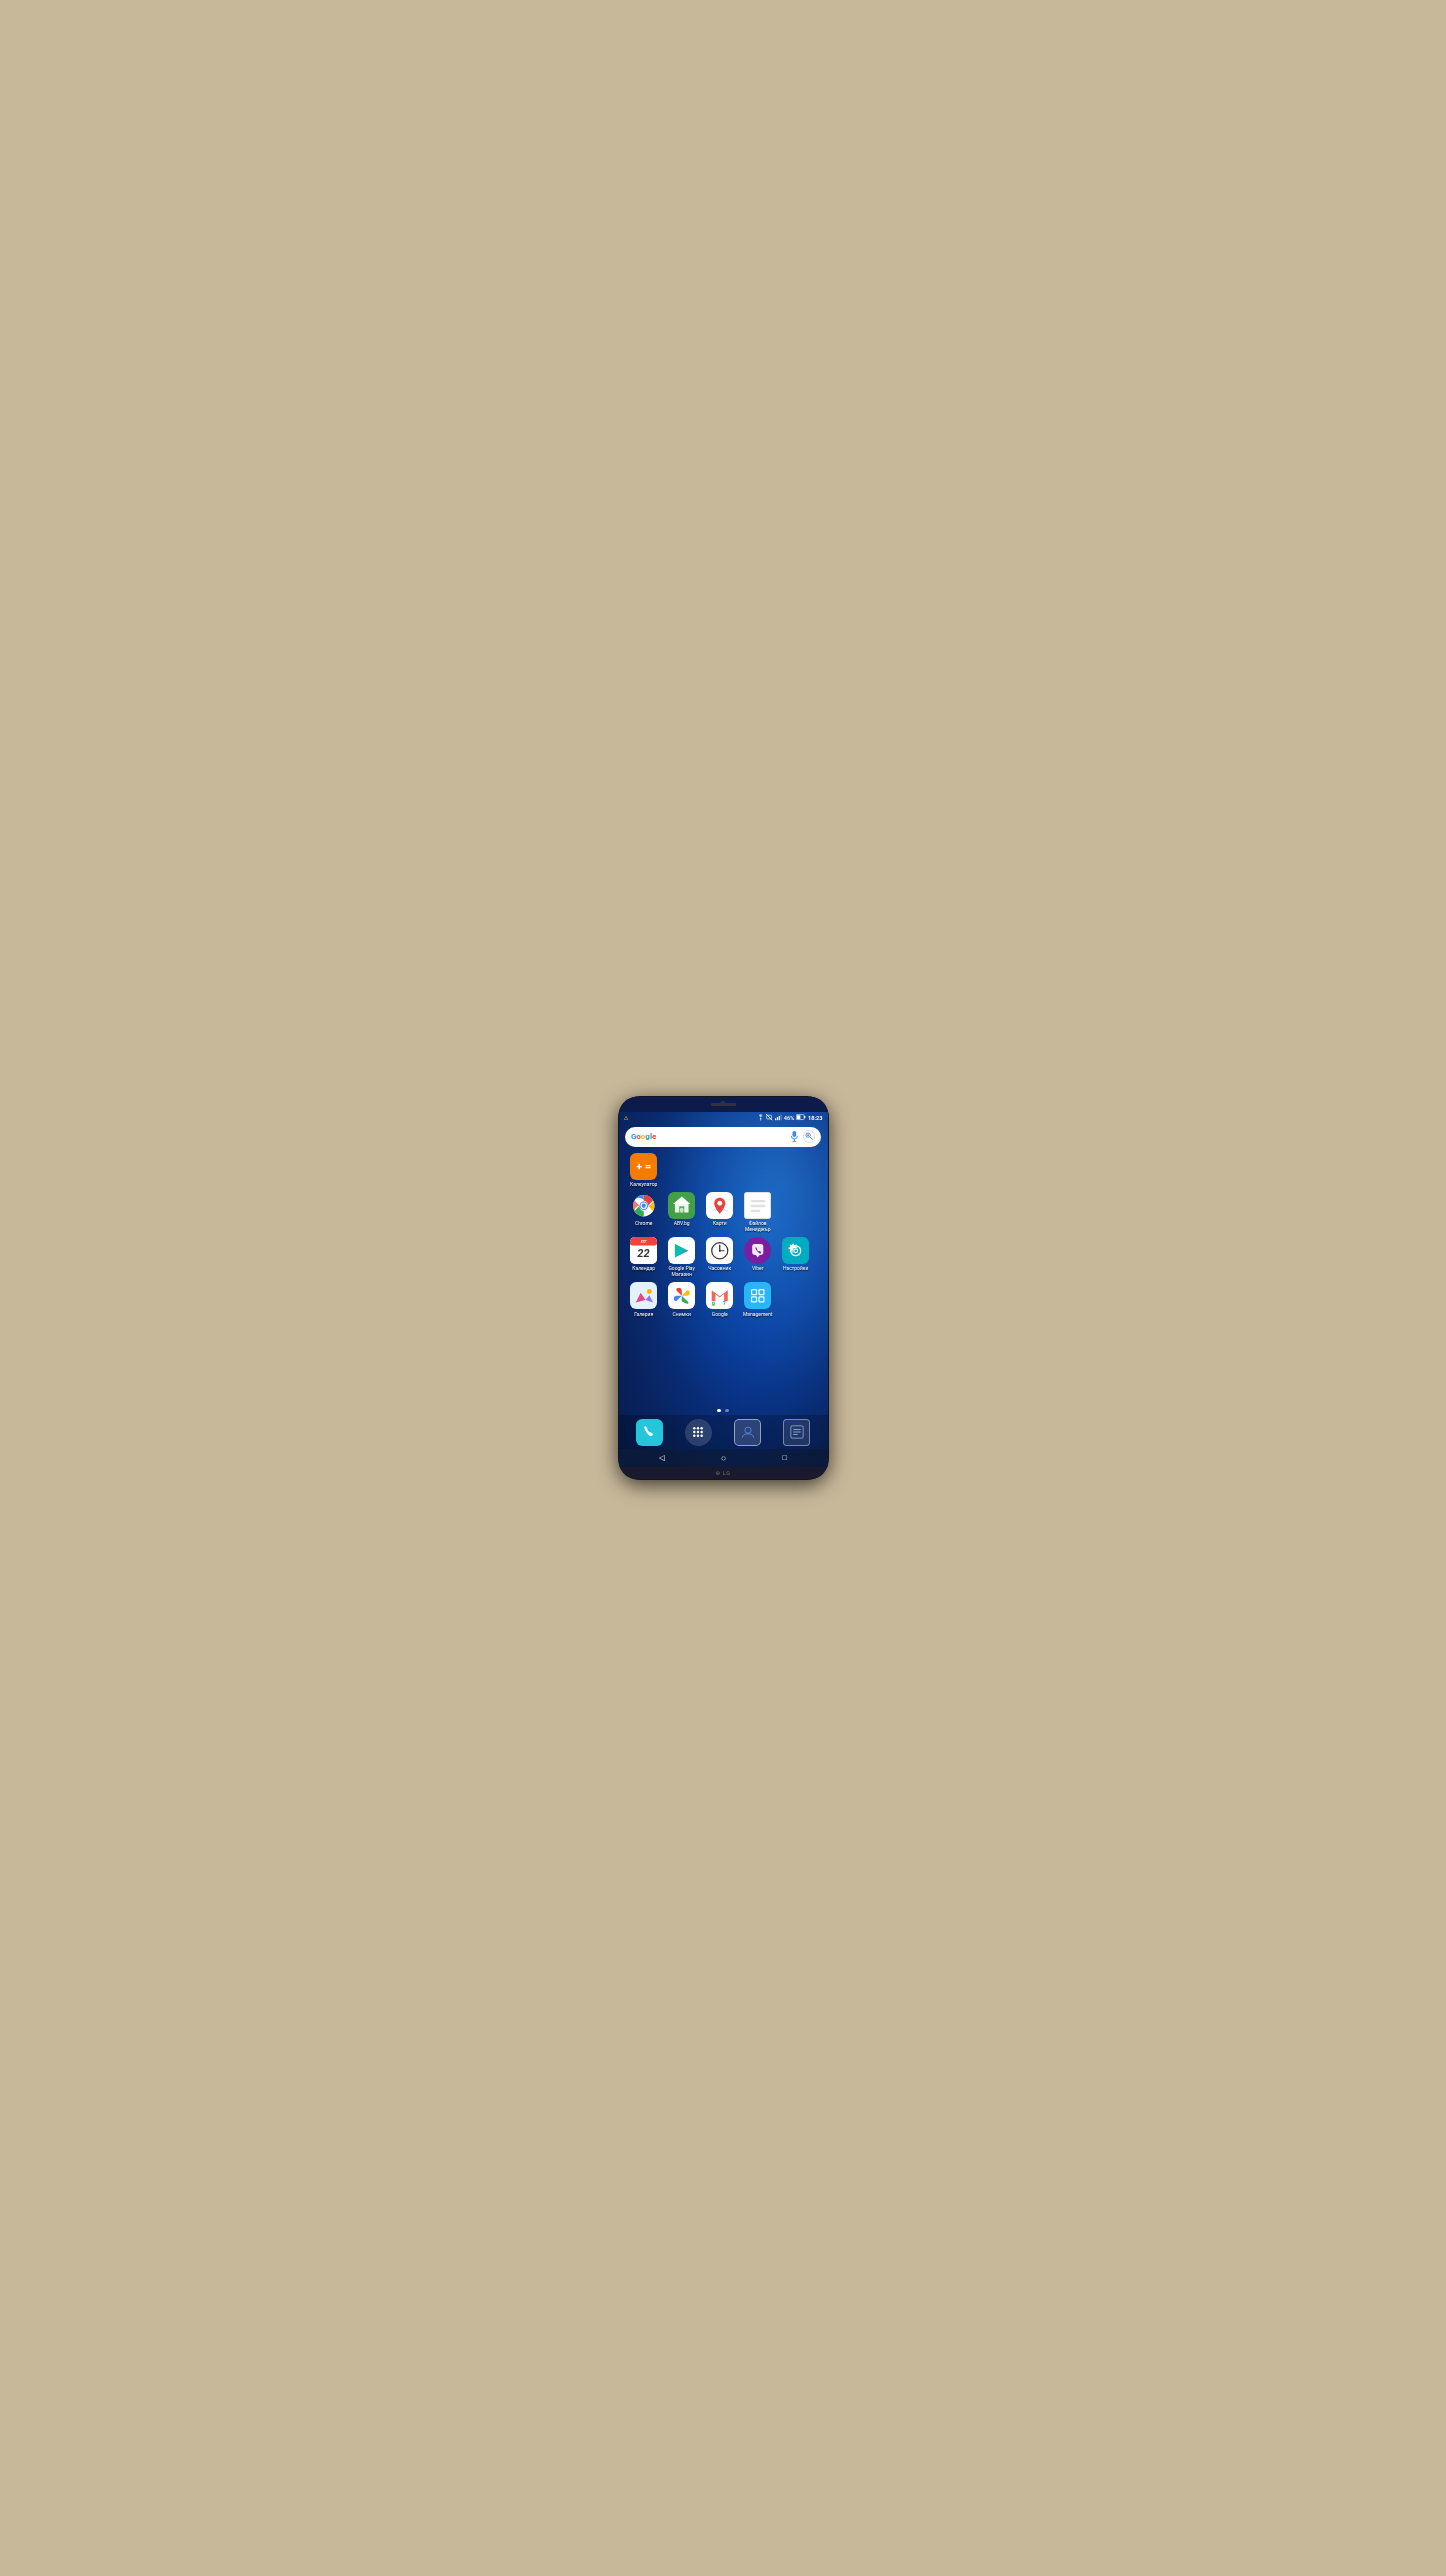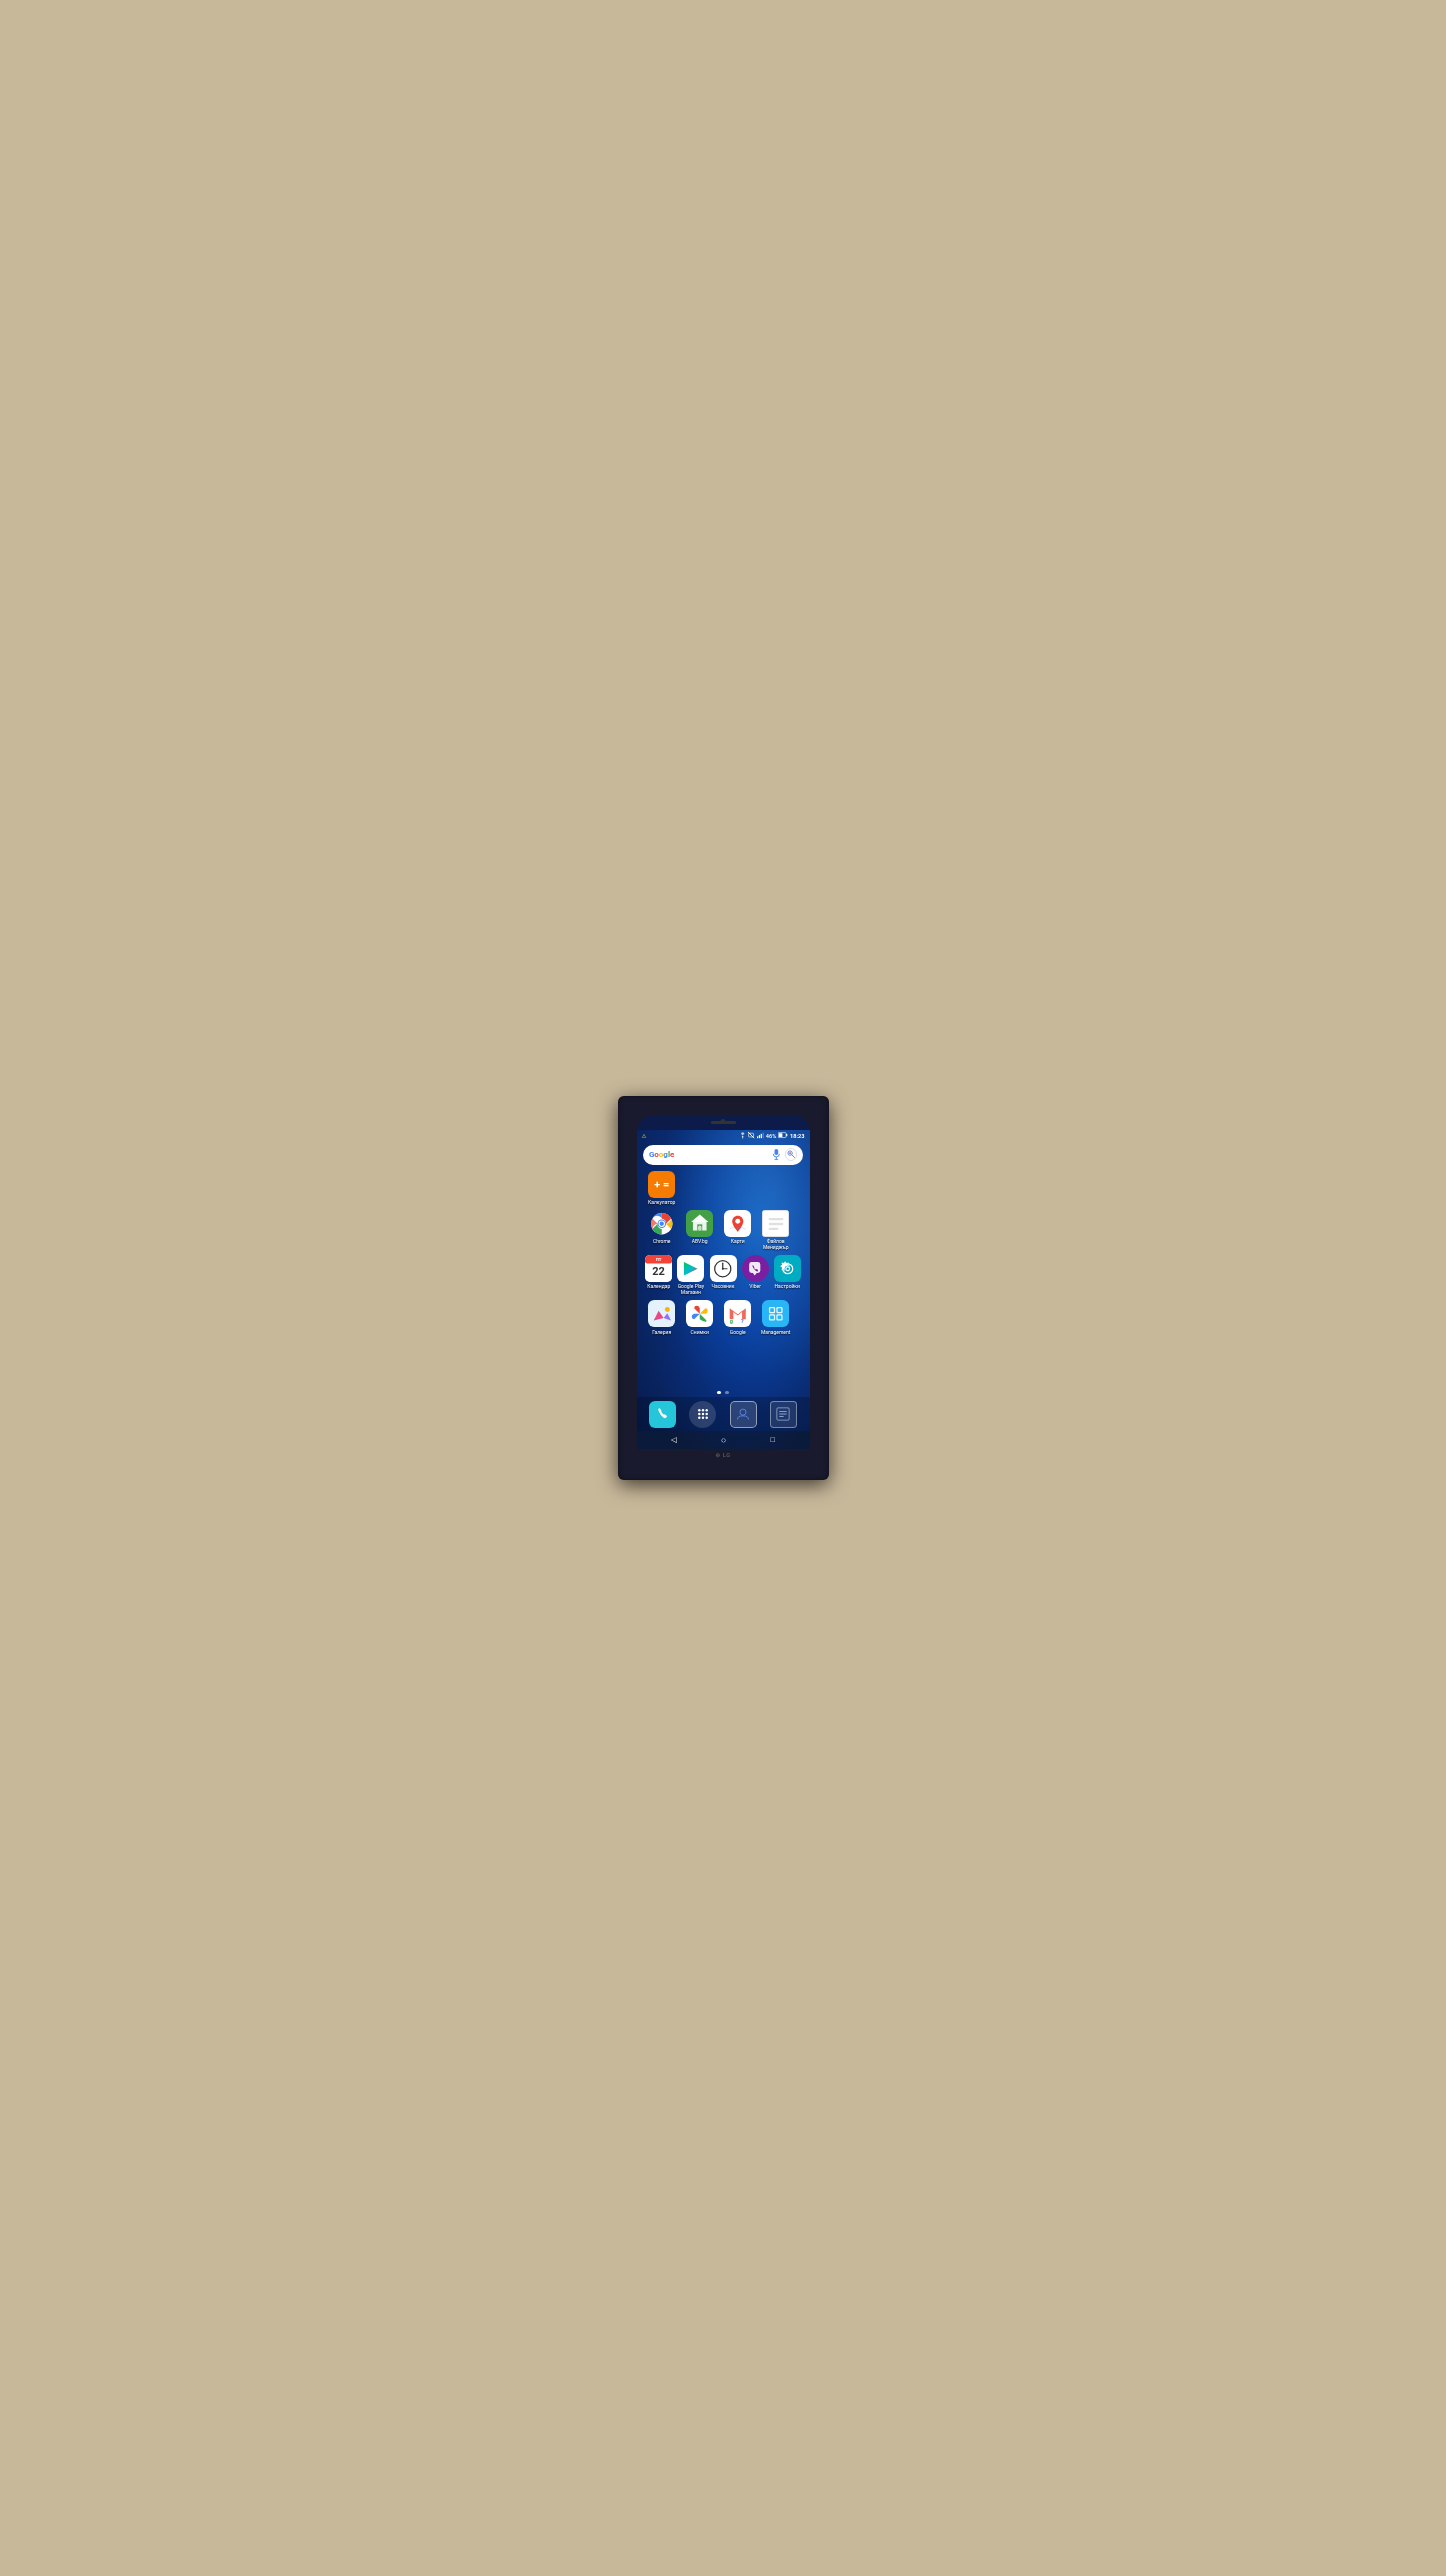--- a/index.html
+++ b/index.html
@@ -10,22 +10,22 @@
       justify-content: center;
       align-items: center;
       min-height: 100vh;
       font-family: 'Roboto', Arial, sans-serif;
     }
 
     .phone-outer {
       width: 211px;
       height: 384px;
       background: #1a1a2e;
-      border-radius: 6px;
-      padding: 19px;
+      border-radius: 22px;
+      padding: 1px;
       box-shadow: 0 5px 20px rgba(0,0,0,0.7), inset 0 0 5px rgba(0,0,0,0.5);
       position: relative;
     }
 
     .phone-inner {
       width: 100%;
       height: 100%;
       border-radius: 17.3px;
       overflow: hidden;
       position: relative;
@@ -454,21 +454,21 @@
                 <rect x="6" y="24" width="16" height="4" rx="2" fill="#e0e0e0"></rect>
               </svg>
             </div>
             <span class="app-label">Файлов Мениджър</span>
           </div>
         </div>
 
         <div class="app-row">
 
           <div class="app-item">
-            <div class="app-icon" style="background:white; border-radius:5px; padding:0;">
+            <div class="app-icon" style="background:white; border-radius:5px; padding:0;font-style:italic;">
               <svg width="27" height="27" viewBox="0 0 44 44" style="font-size:20px">
                 <rect width="44" height="44" rx="8" fill="white"></rect>
                 <rect x="0" y="0" width="44" height="14" rx="4" fill="#f44336"></rect>
                 <text x="22" y="10" text-anchor="middle" fill="white" font-size="7" font-weight="bold">ПТ</text>
                 <text x="22" y="32" text-anchor="middle" fill="#333" font-size="18" font-weight="bold">22</text>
               </svg>
             </div>
             <span class="app-label">Календар</span>
           </div>
 

